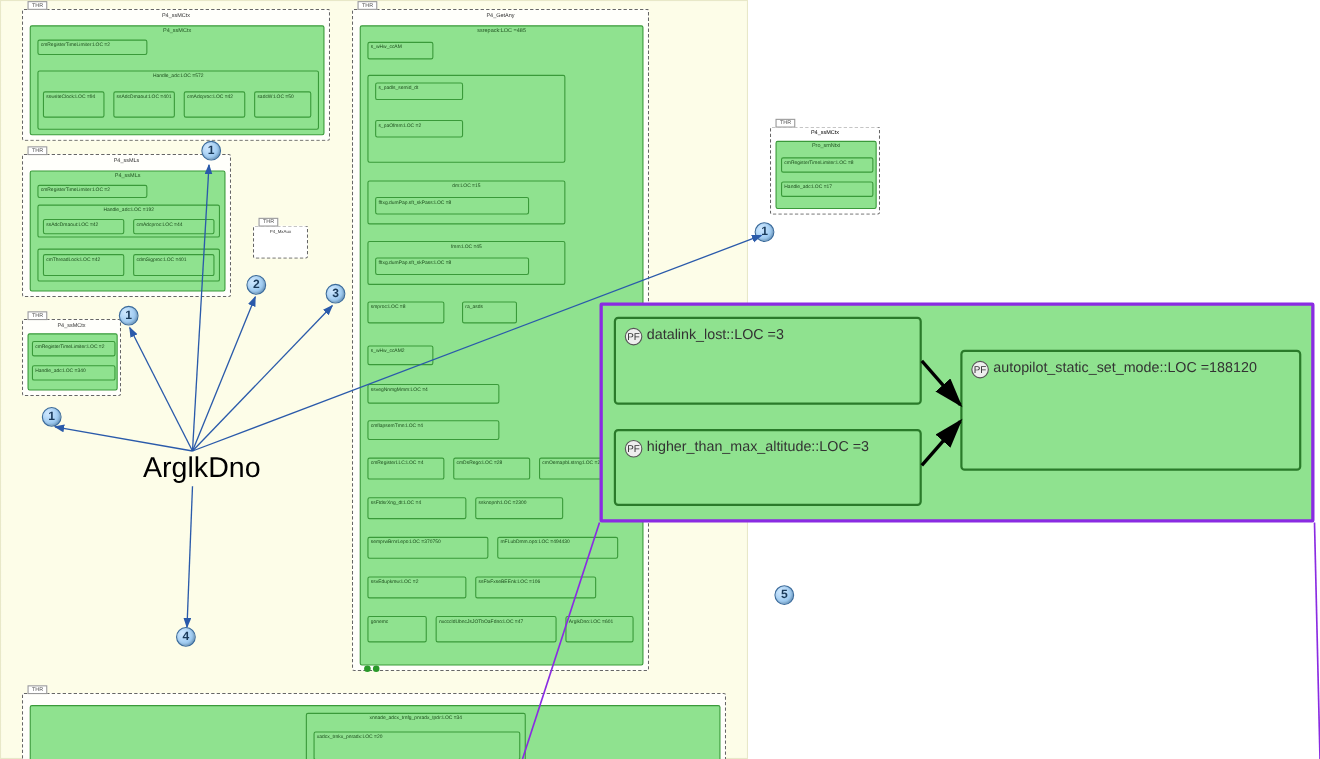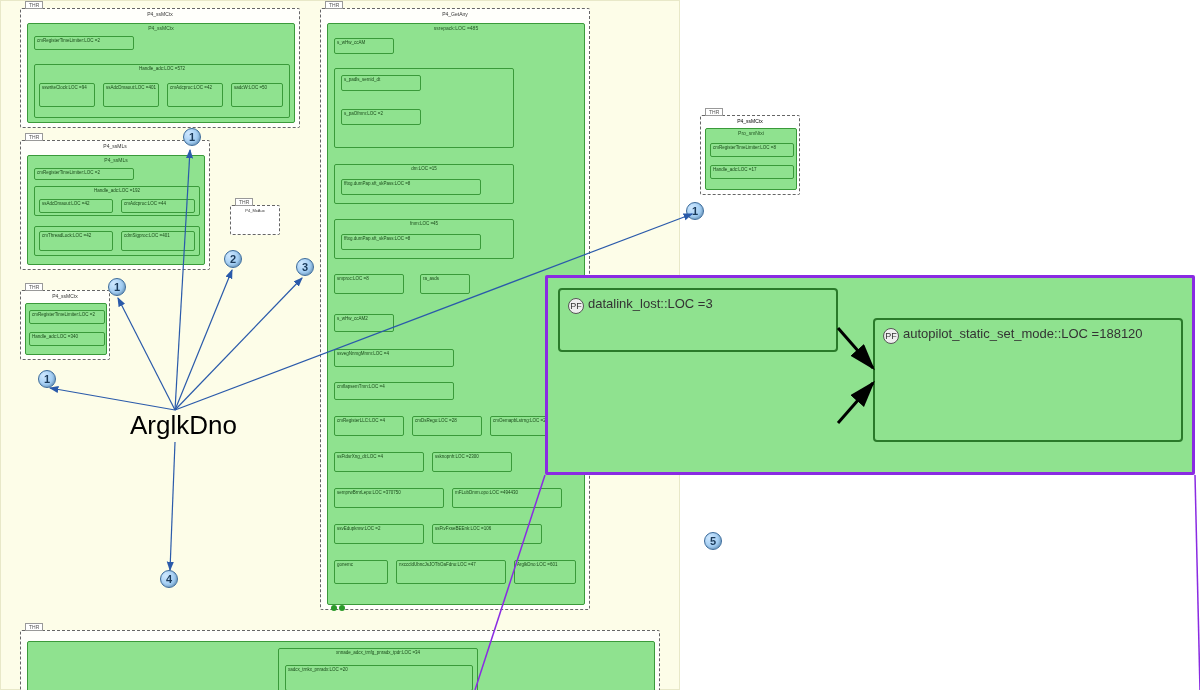--- a/index.html
+++ b/index.html
@@ -370,24 +370,27 @@
     <span>3</span>
   </div>
 <div class="marker" style="left:160px; top:570px;">
     <span>4</span>
   </div>
 <div class="marker" style="left:704px; top:532px;">
     <span>5</span>
   </div>
 
 <div class="detail">
-  <div class="detail-box" style="left:10px; top:10px; width:280px; height:64px;">
+  <div class="detail-box" style="left:10px; top:10px; width:280px; height:80px;">
     <span class="pf">PF</span><span>datalink_lost::LOC =3</span>
   </div>
-  <div class="detail-box" style="left:325px; top:40px; width:310px; height:124px;">
+  <div class="detail-box" style="left:10px; top:112px; width:280px; height:70px;">
+    <span class="pf">PF</span><span>higher_than_max_altitude::LOC =3</span>
+  </div>
+  <div class="detail-box" style="left:325px; top:40px; width:310px; height:110px;">
     <span class="pf">PF</span><span>autopilot_static_set_mode::LOC =188120</span>
   </div>
   <svg class="overlay" width="650" height="200">
     <defs>
       <marker id="ah2" markerWidth="10" markerHeight="10" refX="8" refY="3" orient="auto">
         <path d="M0,0 L9,3 L0,6 Z" fill="#000"></path>
       </marker>
     </defs>
     <line x1="290" y1="50" x2="325" y2="90" stroke="#000" stroke-width="3" marker-end="url(#ah2)"></line>
     <line x1="290" y1="145" x2="325" y2="105" stroke="#000" stroke-width="3" marker-end="url(#ah2)"></line>

